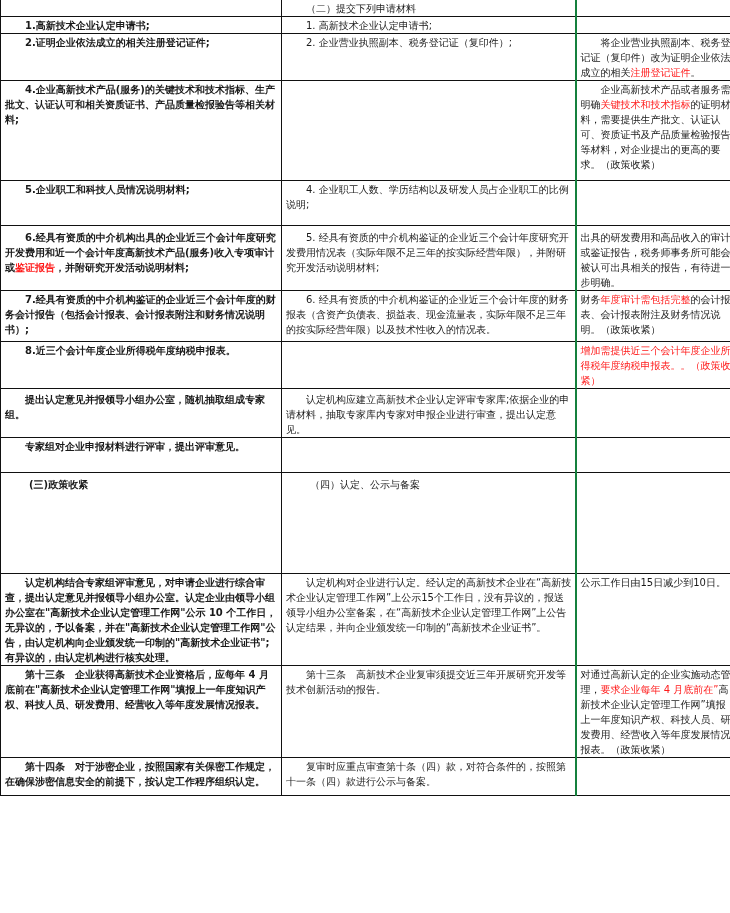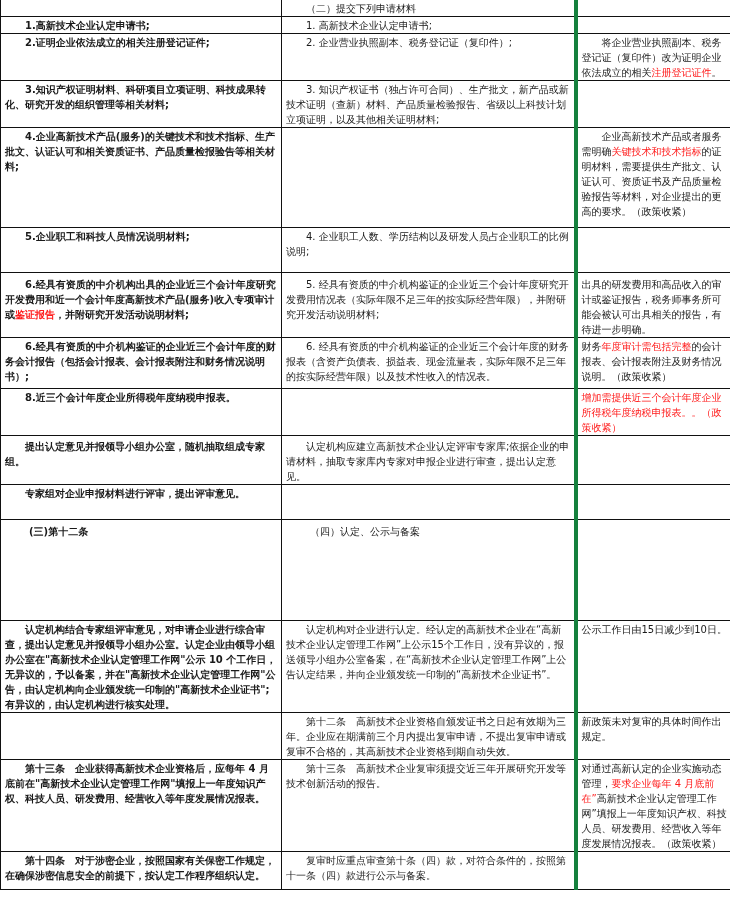--- a/index.html
+++ b/index.html
@@ -5,21 +5,21 @@
   html, body { margin: 0; padding: 0; background: #ffffff; }
   body { width: 730px; height: 913px; overflow: hidden; position: relative;
          font-family: "DejaVu Sans", "Liberation Sans", sans-serif; font-size: 10px; color: #1a1a1a; }
   table.doc { border-collapse: collapse; table-layout: fixed; width: 730px; position: absolute; left: 0; top: -1px; }
   table.doc col.c1 { width: 281px; }
   table.doc col.c2 { width: 294px; }
   table.doc col.c3 { width: 155px; }
   table.doc td { border-top: 1.5px solid #111; border-bottom: 1.5px solid #111; vertical-align: top;
                  padding: 1px 3px 0 4px; line-height: 15px; font-size: 10px; word-break: break-all; }
   table.doc td.c1 { border-left: 1.5px solid #111; border-right: 1.5px solid #111; font-weight: bold; }
-  table.doc td.c2 { border-right: 4px solid #15803d; }
+  table.doc td.c2 { border-right: 2px solid #15803d; }
   table.doc td.c3 { border-right: none; padding-right: 0; }
   .ind { text-indent: 2em; }
   .red { color: #ff1a1a; }
   .all-red { color: #ff1a1a; margin-top: 8px; }
 </style>
 </head>
 <body>
 
 <table class="doc">
   <colgroup>
@@ -40,46 +40,41 @@
       <td class="c2 ind">1. 高新技术企业认定申请书;</td>
       <td class="c3"></td>
     </tr>
 
     <tr style="height:44px">
       <td class="c1 ind">2.证明企业依法成立的相关注册登记证件;</td>
       <td class="c2 ind">2. 企业营业执照副本、税务登记证（复印件）;</td>
       <td class="c3 ind"><span>将企业营业执照副本、税务登记证（复印件）改为证明企业依法成立的相关</span><span class="red">注册登记证件</span><span>。</span></td>
     </tr>
 
-    <tr style="height:44px">
-      <td class="c1 ind">3.知识产权证明材料、科研项目立项证明、科技成果转化、研究开发的组织管理等相关材料;</td>
-      <td class="c2 ind">3. 知识产权证书（独占许可合同）、生产批文，新产品或新技术证明（查新）材料、产品质量检验报告、省级以上科技计划立项证明，以及其他相关证明材料;</td>
-      <td class="c3"></td>
-    </tr>
 
     <tr style="height:100px">
       <td class="c1 ind">4.企业高新技术产品(服务)的关键技术和技术指标、生产批文、认证认可和相关资质证书、产品质量检报验告等相关材料;</td>
       <td class="c2 ind"></td>
       <td class="c3 ind"><span>企业高新技术产品或者服务需明确</span><span class="red">关键技术和技术指标</span><span>的证明材料，需要提供生产批文、认证认可、资质证书及产品质量检验报告等材料，对企业提出的更高的要求。（政策收紧）</span></td>
     </tr>
 
     <tr style="height:45px">
       <td class="c1 ind">5.企业职工和科技人员情况说明材料;</td>
       <td class="c2 ind">4. 企业职工人数、学历结构以及研发人员占企业职工的比例说明;</td>
       <td class="c3"></td>
     </tr>
 
     <tr style="height:60px">
       <td class="c1 ind" style="padding-top:4px"><span>6.经具有资质的中介机构出具的企业近三个会计年度研究开发费用和近一个会计年度高新技术产品(服务)收入专项审计或</span><span class="red">鉴证报告</span><span>，并附研究开发活动说明材料;</span></td>
       <td class="c2 ind" style="padding-top:4px">5. 经具有资质的中介机构鉴证的企业近三个会计年度研究开发费用情况表（实际年限不足三年的按实际经营年限），并附研究开发活动说明材料;</td>
       <td class="c3" style="padding-top:4px">出具的研发费用和高品收入的审计或鉴证报告，税务师事务所可能会被认可出具相关的报告，有待进一步明确。</td>
     </tr>
 
     <tr style="height:51px">
-      <td class="c1 ind">6.经具有资质的中介机构鉴证的企业近三个会计年度的财务会计报告（包括会计报表、会计报表附注和财务情况说明书）;</td>
+      <td class="c1 ind">7.经具有资质的中介机构鉴证的企业近三个会计年度的财务会计报告（包括会计报表、会计报表附注和财务情况说明书）;</td>
       <td class="c2 ind">6. 经具有资质的中介机构鉴证的企业近三个会计年度的财务报表（含资产负债表、损益表、现金流量表，实际年限不足三年的按实际经营年限）以及技术性收入的情况表。</td>
       <td class="c3"><span>财务</span><span class="red">年度审计需包括完整</span><span>的会计报表、会计报表附注及财务情况说明。（政策收紧）</span></td>
     </tr>
 
     <tr style="height:42px">
       <td class="c1 ind">8.近三个会计年度企业所得税年度纳税申报表。</td>
       <td class="c2 ind"></td>
       <td class="c3 all-red">增加需提供近三个会计年度企业所得税年度纳税申报表。。（政策收紧）</td>
     </tr>
 
@@ -90,36 +85,31 @@
       <td class="c3"></td>
     </tr>
 
     <tr style="height:35px">
       <td class="c1 ind">专家组对企业申报材料进行评审，提出评审意见。</td>
       <td class="c2 ind"></td>
       <td class="c3"></td>
     </tr>
 
     <tr style="height:101px">
-      <td class="c1" style="padding-left:28px;padding-top:4px">(三)第十二条</td>
+      <td class="c1" style="padding-left:28px;padding-top:4px">(三)政策收紧</td>
       <td class="c2" style="padding-left:28px;padding-top:4px">（四）认定、公示与备案</td>
       <td class="c3"></td>
     </tr>
 
     <tr style="height:91px">
       <td class="c1 ind">认定机构结合专家组评审意见，对申请企业进行综合审查，提出认定意见并报领导小组办公室。认定企业由领导小组办公室在"高新技术企业认定管理工作网"公示 10 个工作日，无异议的，予以备案，并在"高新技术企业认定管理工作网"公告，由认定机构向企业颁发统一印制的"高新技术企业证书";有异议的，由认定机构进行核实处理。</td>
       <td class="c2 ind">认定机构对企业进行认定。经认定的高新技术企业在“高新技术企业认定管理工作网”上公示15个工作日，没有异议的，报送领导小组办公室备案，在“高新技术企业认定管理工作网”上公告认定结果，并向企业颁发统一印制的“高新技术企业证书”。</td>
       <td class="c3">公示工作日由15日减少到10日。</td>
     </tr>
 
-    <tr style="height:46px">
-      <td class="c1 ind"></td>
-      <td class="c2 ind">第十二条　高新技术企业资格自颁发证书之日起有效期为三年。企业应在期满前三个月内提出复审申请，不提出复审申请或复审不合格的，其高新技术企业资格到期自动失效。</td>
-      <td class="c3">新政策未对复审的具体时间作出规定。</td>
-    </tr>
 
     <tr style="height:87px">
       <td class="c1 ind">第十三条　企业获得高新技术企业资格后，应每年 4 月底前在"高新技术企业认定管理工作网"填报上一年度知识产权、科技人员、研发费用、经营收入等年度发展情况报表。</td>
       <td class="c2 ind">第十三条　高新技术企业复审须提交近三年开展研究开发等技术创新活动的报告。</td>
       <td class="c3"><span>对通过高新认定的企业实施动态管理，</span><span class="red">要求企业每年 4 月底前在”</span><span>高新技术企业认定管理工作网”填报上一年度知识产权、科技人员、研发费用、经营收入等年度发展情况报表。（政策收紧）</span></td>
     </tr>
 
     <tr style="height:38px">
       <td class="c1 ind">第十四条　对于涉密企业，按照国家有关保密工作规定，在确保涉密信息安全的前提下，按认定工作程序组织认定。</td>
       <td class="c2 ind">复审时应重点审查第十条（四）款，对符合条件的，按照第十一条（四）款进行公示与备案。</td>

